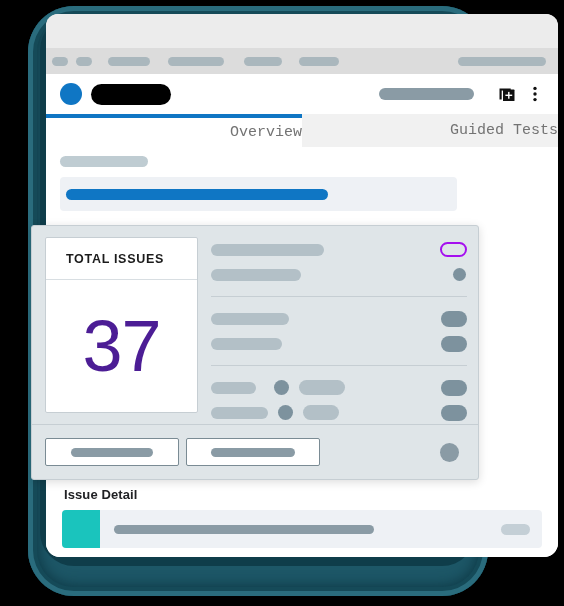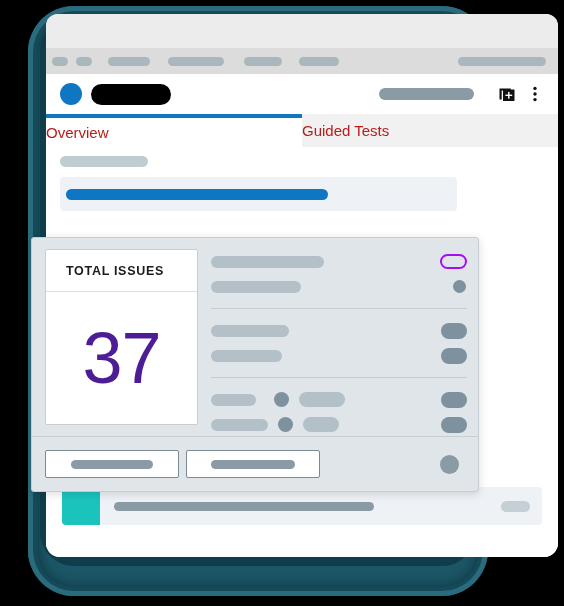--- a/index.html
+++ b/index.html
@@ -145,25 +145,26 @@
   .tabs {
     position: absolute;
     left: 0; top: 40px; right: 0;
     height: 33px;
     display: flex;
   }
   .tab {
     flex: 1 1 50%;
     display: flex;
     align-items: center;
-    justify-content: flex-start;
+    justify-content: flex-end;
     font-size: 15px;
-    color: #b91c1c;
+    color: #737373;
     background: #f1f1f1;
     box-sizing: border-box;
+    font-family: Liberation Mono, monospace;
   }
   .tab.active {
     background: #ffffff;
     border-top: 4px solid #0f76c4;
   }
 
   
   .content-area {
     position: absolute;
     left: 0; top: 73px; right: 0; bottom: 0;
@@ -238,21 +239,21 @@
     width: 29px; height: 11px;
     border-radius: 6px;
     background: #c4cfd6;
     flex: none;
   }
 
   
   .overlay-panel {
     position: absolute;
     left: 31px;
-    top: 237px;
+    top: 225px;
     width: 448px;
     height: 255px;
     background: #dfe5e8;
     border: 1px solid #c6ced3;
     border-radius: 3px;
     box-shadow: 0 2px 10px rgba(0,0,0,0.14);
     box-sizing: border-box;
     overflow: hidden;
   }
   .overlay-main {
@@ -463,20 +464,21 @@
     </div>
 
     <div class="content-area">
       <span class="skel-label"></span>
 
       <div class="progress-track">
         <div class="progress-fill"></div>
       </div>
 
       <div class="issue-detail">
+        <div class="issue-detail-title">Issue Detail</div>
         <div class="issue-row">
           <span class="issue-swatch"></span>
           <span class="issue-row-body">
             <span class="issue-bar"></span>
             <span class="issue-row-spacer"></span>
             <span class="issue-tag"></span>
           </span>
         </div>
       </div>
     </div>

